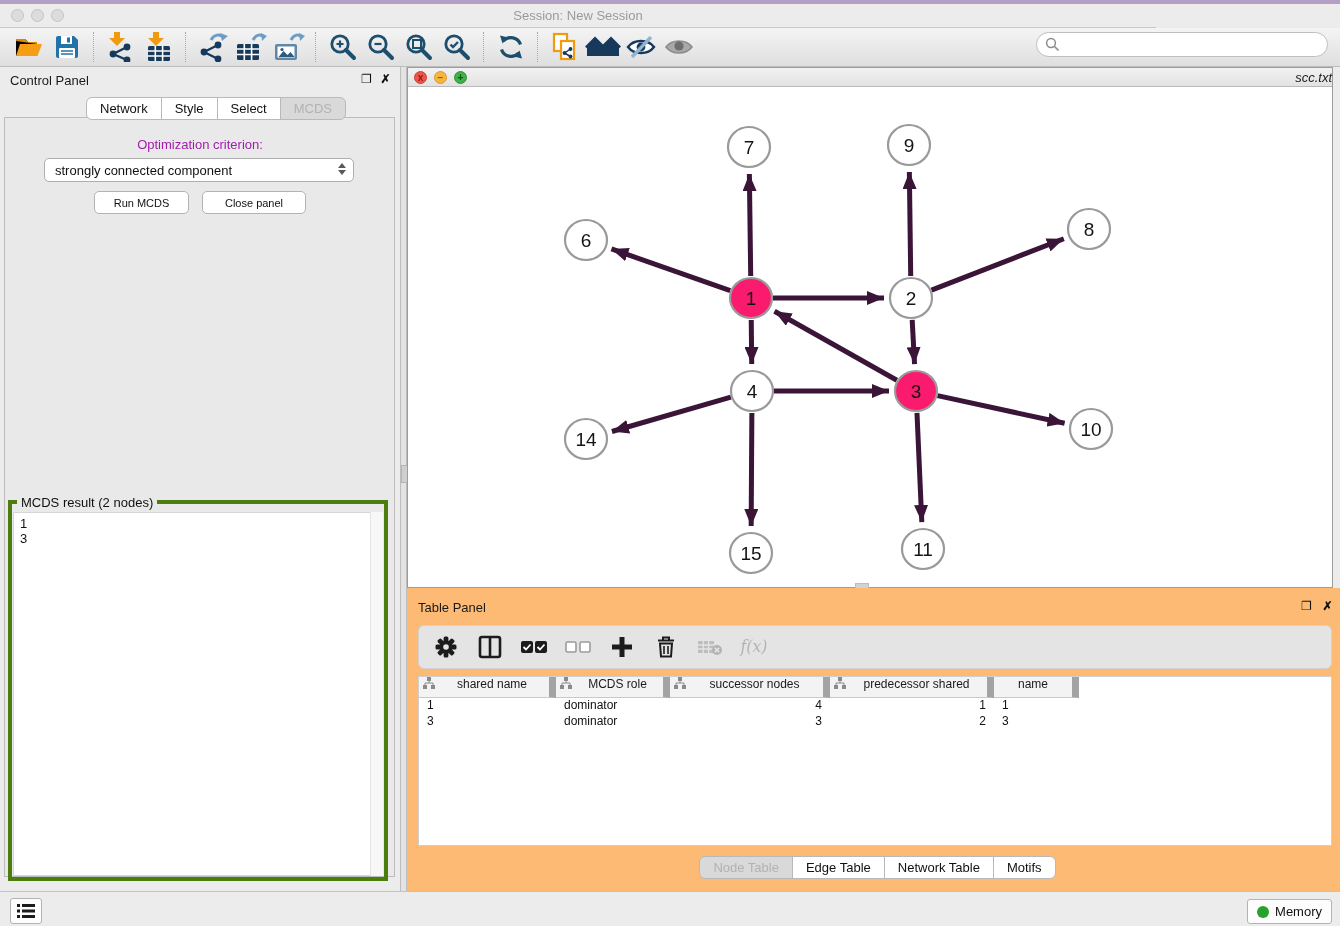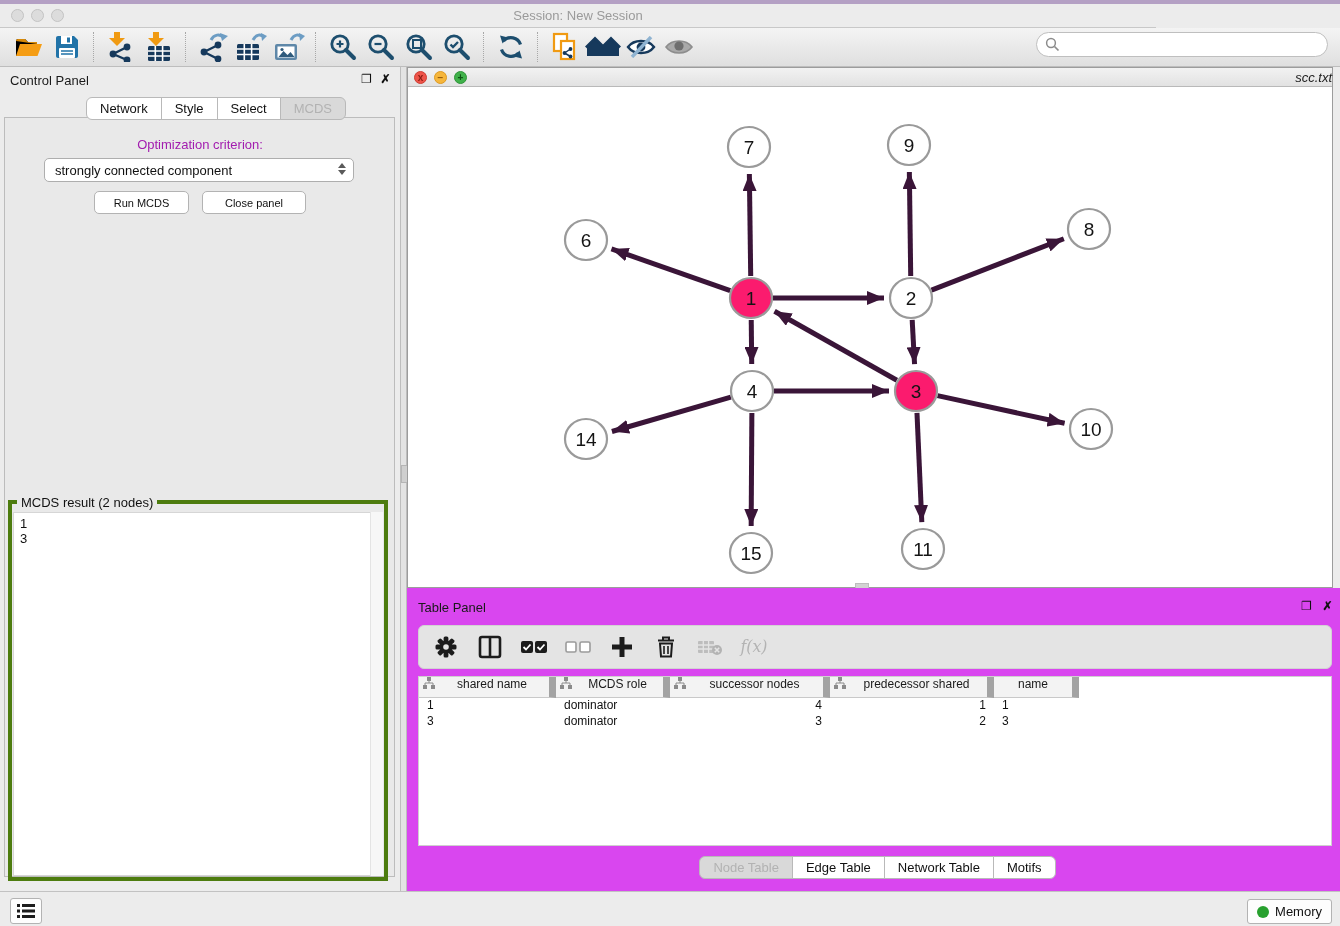--- a/index.html
+++ b/index.html
@@ -49,21 +49,21 @@
   #h-split-handle{left:855px;top:583px;width:12px;height:8px;background:#d2d2d2;border:1px solid #bdbdbd;}
 
   
   #net-window{left:407px;top:67px;width:926px;height:521px;background:#fff;border:1px solid #9c9c9c;box-sizing:border-box;}
   #net-titlebar{position:absolute;left:0;top:0;width:100%;height:19px;background:linear-gradient(#f2f2f2,#e2e2e2);border-bottom:1px solid #b9b9b9;box-sizing:border-box;}
   #net-title{position:absolute;left:0;right:0;top:2px;text-align:right;font-size:13px;color:#1a1a1a;font-style:italic;}
   .mini-tl{position:absolute;top:3px;width:13px;height:13px;border-radius:50%;box-sizing:border-box;font:bold 10px/12px "Liberation Sans",sans-serif;text-align:center;}
   #graph-svg{position:absolute;left:0;top:19px;}
 
   
-  #table-panel{left:407px;top:588px;width:933px;height:303px;background:#d946ef;}
+  #table-panel{left:407px;top:588px;width:933px;height:303px;background:#fdba74;}
   #tp-title{position:absolute;left:11px;top:12px;font-size:13px;color:#1a1a1a;}
   #tp-toolbar{position:absolute;left:11px;top:37px;width:914px;height:44px;background:#e4e4e4;border:1px solid #d2d2d2;border-radius:6px;box-sizing:border-box;display:flex;align-items:center;padding-left:12px;gap:14px;}
   .tpt-btn{width:30px;height:30px;display:flex;align-items:center;justify-content:center;}
   #tp-table{position:absolute;left:11px;top:88px;width:914px;height:170px;background:#fff;border:1px solid #cfcfcf;box-sizing:border-box;}
   #tp-header{display:flex;height:21px;}
   .th{display:flex;align-items:flex-start;background:#f3f3f3;border-right:7px solid #a3a3a3;border-bottom:1px solid #c9c9c9;box-sizing:border-box;font-size:12px;color:#1a1a1a;position:relative;}
   .th .th-label{flex:1;text-align:center;padding:0 2px;}
   .tr{display:flex;height:16px;font-size:12px;color:#111;}
   .td{box-sizing:border-box;padding:0 8px;overflow:hidden;white-space:nowrap;}
   #table-tabs{left:0;right:0;top:268px;display:flex;justify-content:center;position:absolute;}

